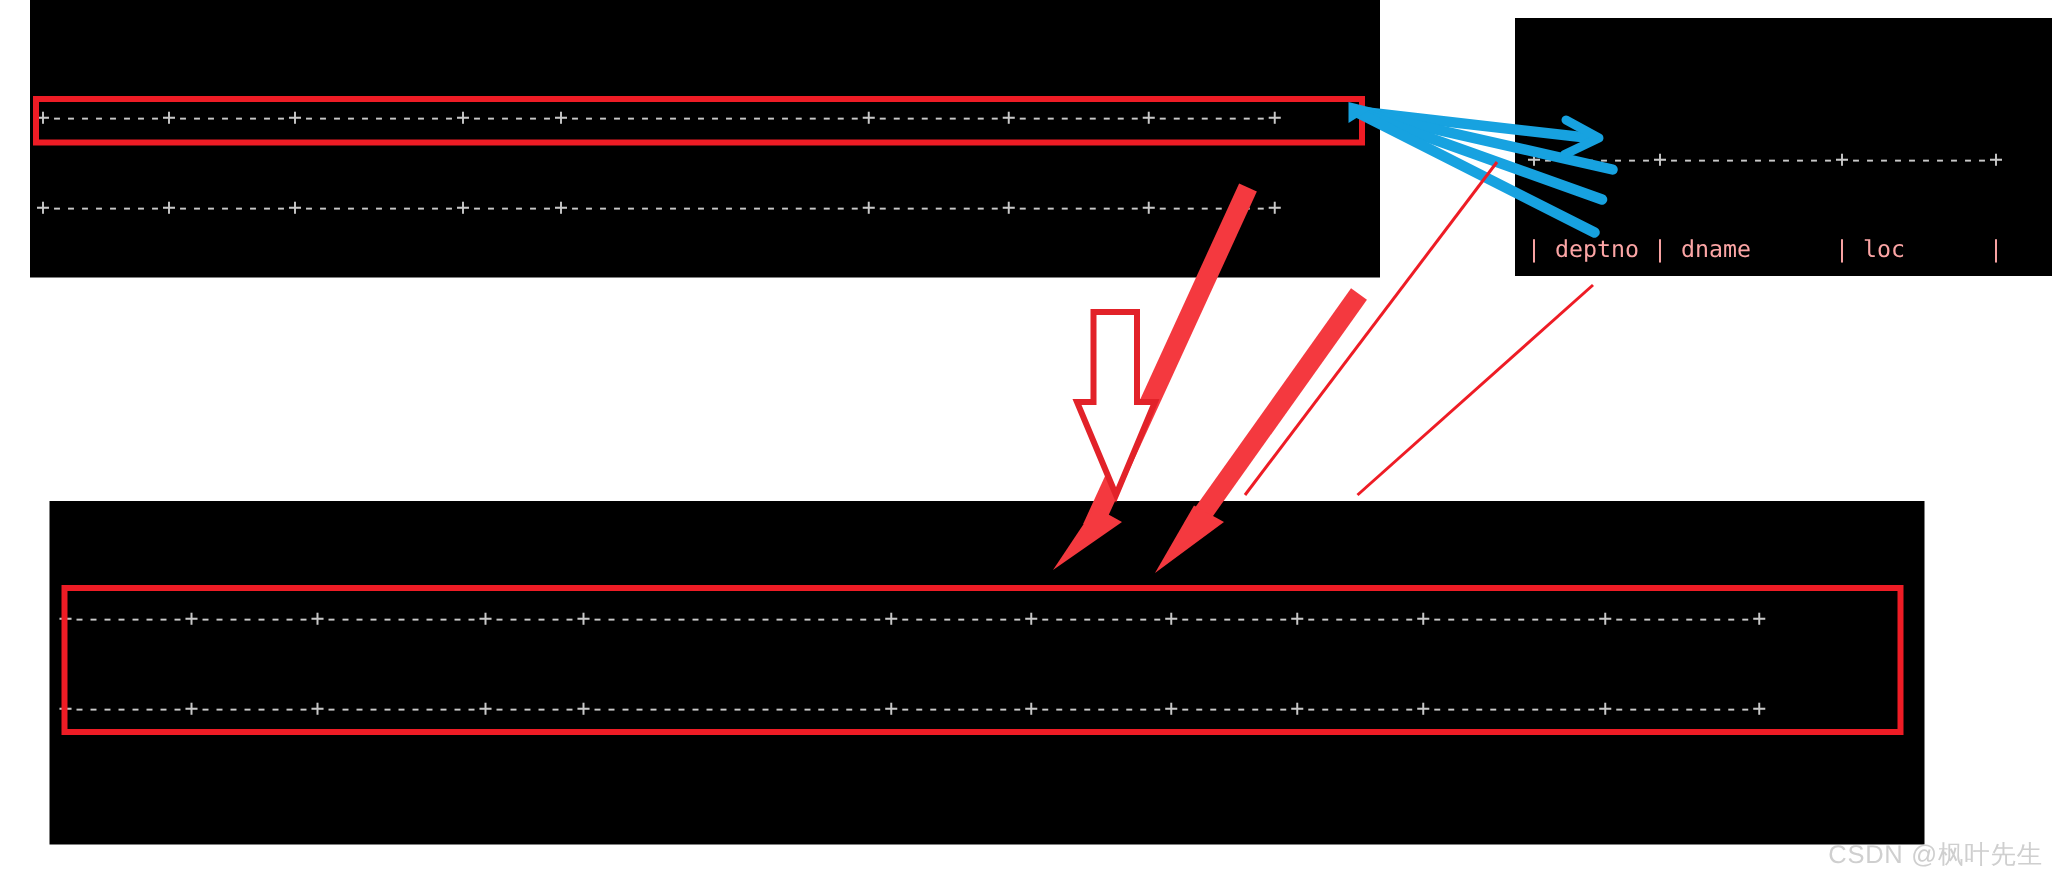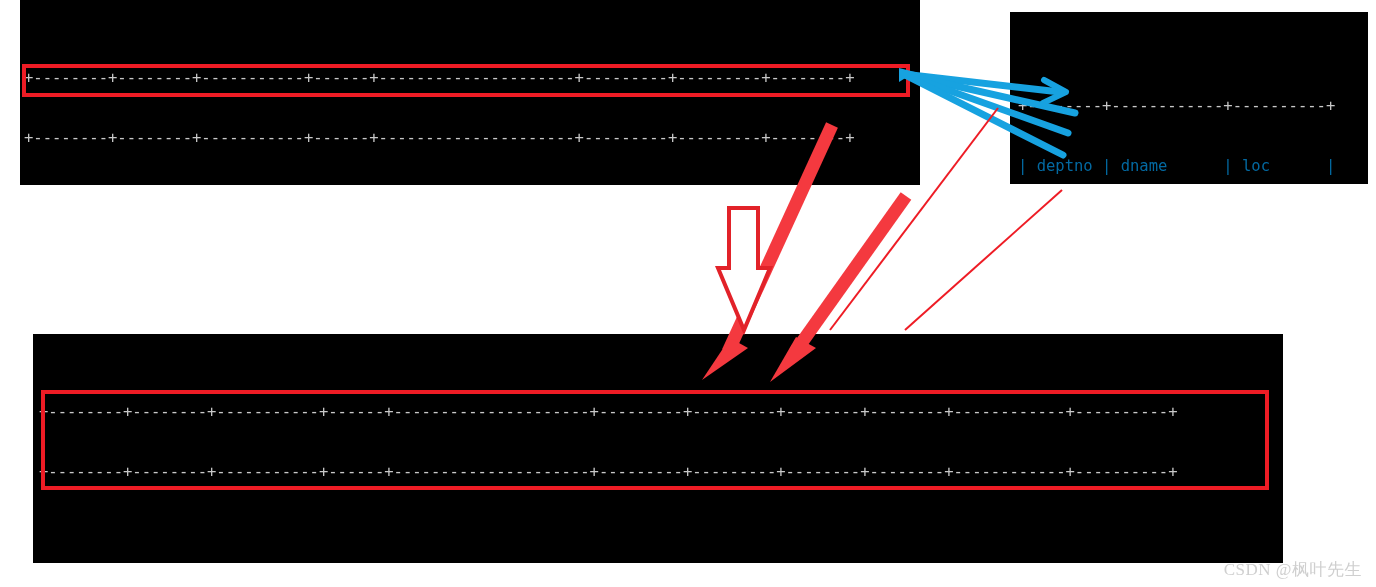--- a/index.html
+++ b/index.html
@@ -24,21 +24,21 @@
     background: #000000;
     color: #e8e8e8;
     font-family: "DejaVu Sans Mono", "Liberation Mono", monospace;
     white-space: pre;
     overflow: hidden;
     line-height: 20px;
     letter-spacing: 0px;
   }
   .term .line { display: block; height: 20px; }
   .term .rule { color: #c8c8c8; }
-  .term .txt  { color: #0369a1; }
+  .term .txt  { color: #fca5a5; }
 
   #emp-panel {
     left: 20px; top: 0px;
     width: 900px; height: 185px;
     font-size: 15.5px;
   }
   #emp-panel .inner { position: relative; top: -12px; left: 4px; }
 
   #dept-panel {
     left: 1010px; top: 12px;
@@ -70,21 +70,21 @@
     left: 0; top: 0;
     width: 1376px; height: 587px;
     pointer-events: none;
   }
 
   
   #watermark {
     position: absolute;
     right: 14px; bottom: 6px;
     color: #cfcfcf;
-    font-family: Liberation Serif, serif;
+    font-family: Liberation Sans, sans-serif;
     font-size: 17px;
     letter-spacing: 0.5px;
   }
 </style>
 </head>
 <body>
 
 <div id="stage">
 
   <div class="term" id="emp-panel">

